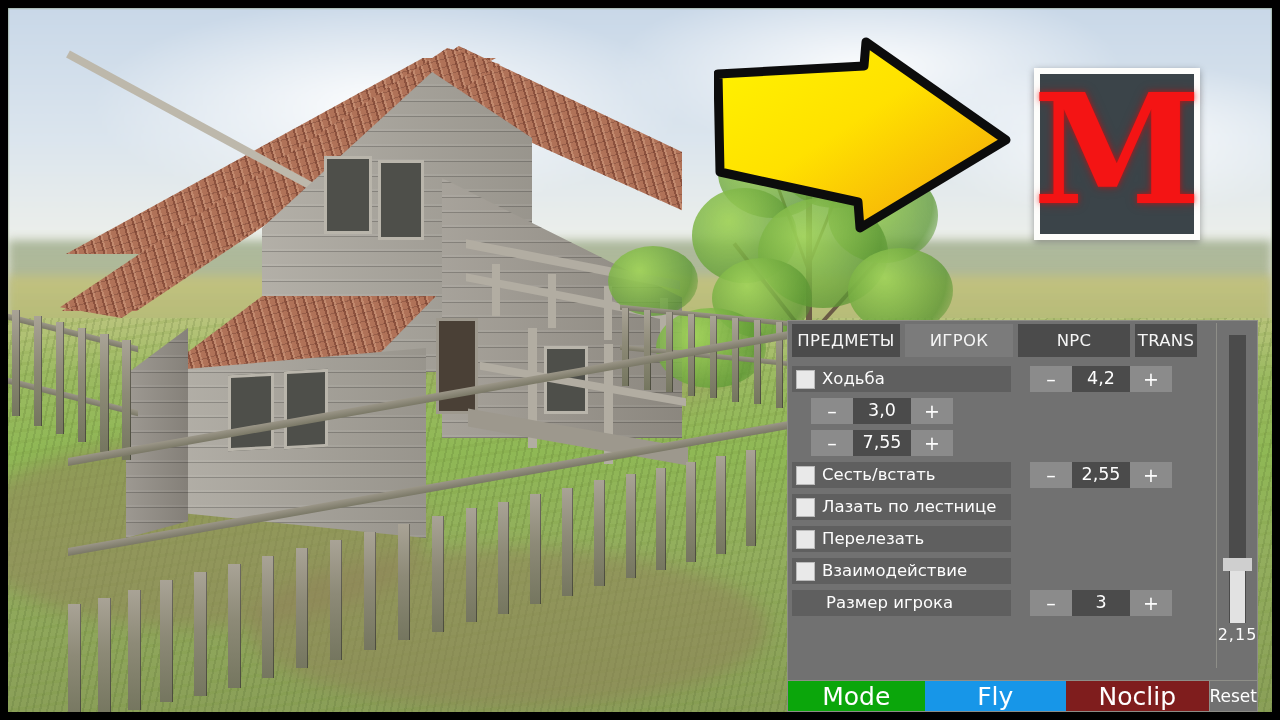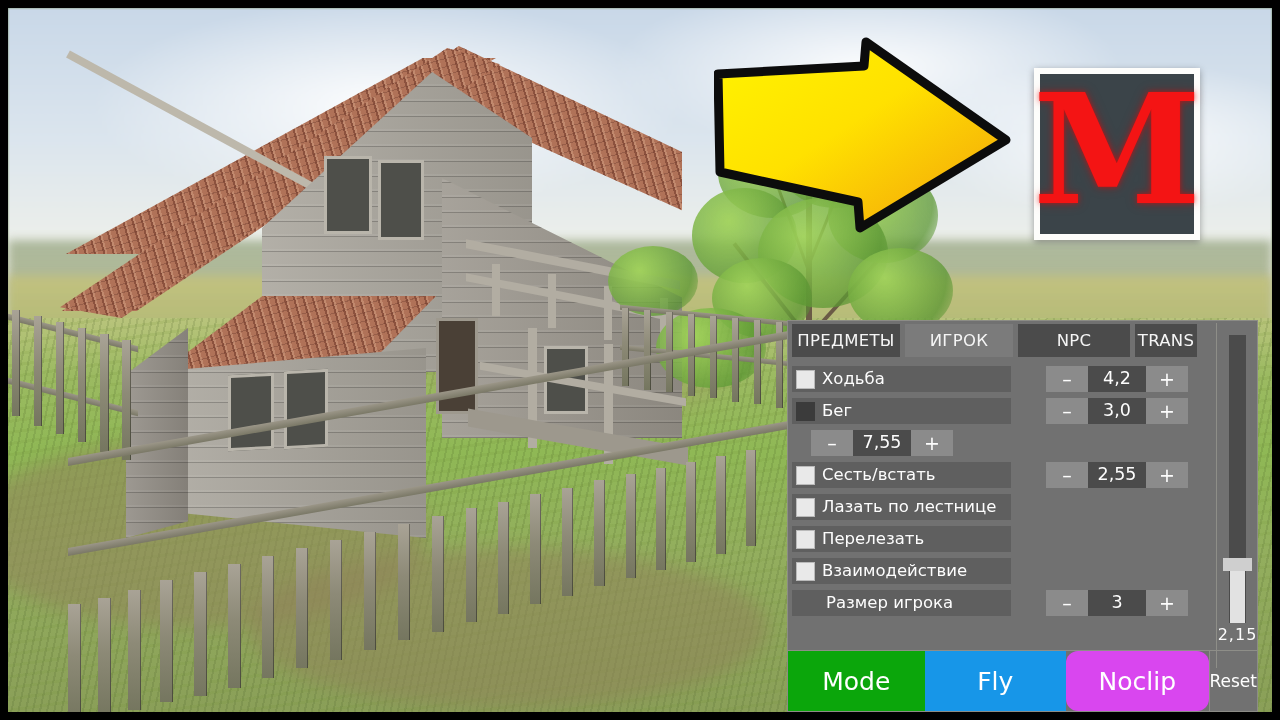--- a/index.html
+++ b/index.html
@@ -176,21 +176,20 @@
   
   #rows {
     position: absolute; left: 4px; top: 44px;
     width: 417px;
   }
   .row {
     display: flex;
     align-items: center;
     height: 28px;
     margin-bottom: 4px;
-    gap: 16px;
   }
   .row-label {
     position: relative;
     width: 219px;
     height: 26px;
     background: #5f5f5f;
     display: flex; align-items: center;
     padding-left: 4px;
     cursor: pointer;
   }
@@ -268,35 +267,35 @@
     width: 41px;
     text-align: center;
     font-size: 16px;
     color: #fdfdfd;
     letter-spacing: 1px;
   }
 
   
   #actions {
     flex: 0 0 auto;
-    height: 61px;
+    height: 31px;
     display: flex;
     border-top: 1px solid #8e8e88;
   }
   .abtn {
     display: flex; align-items: center; justify-content: center;
     font-size: 25px;
     color: #ffffff;
     cursor: pointer;
     height: 100%;
     line-height: 1;
   }
   .abtn.mode   { width: 137px; background: #0ba60b; }
   .abtn.fly    { width: 142px; background: #1796e8; }
-  .abtn.noclip { width: 143px; background: #d946ef; border-radius: 12px; }
+  .abtn.noclip { width: 143px; background: #7f1d1d; }
   .abtn.reset  {
     flex: 1 1 auto; background: #717171;
     font-size: 17px; border-left: 1px solid #8e8e88;
   }
 </style>
 </head>
 <body>
 
 <div id="stage">
   <div id="video">
@@ -470,24 +469,20 @@
               <span class="txt">Ходьба</span>
             </div>
             <div class="stepper">
               <div class="sbtn">–</div>
               <div class="sval">4,2</div>
               <div class="sbtn">+</div>
             </div>
           </div>
 
           <div class="row">
-            <div class="row-label">
-              <span class="cbox off"></span>
-              <span class="txt">Бег</span>
-            </div>
             <div class="stepper">
               <div class="sbtn">–</div>
               <div class="sval">3,0</div>
               <div class="sbtn">+</div>
             </div>
           </div>
 
           <div class="row">
             <div class="stepper">
               <div class="sbtn">–</div>

